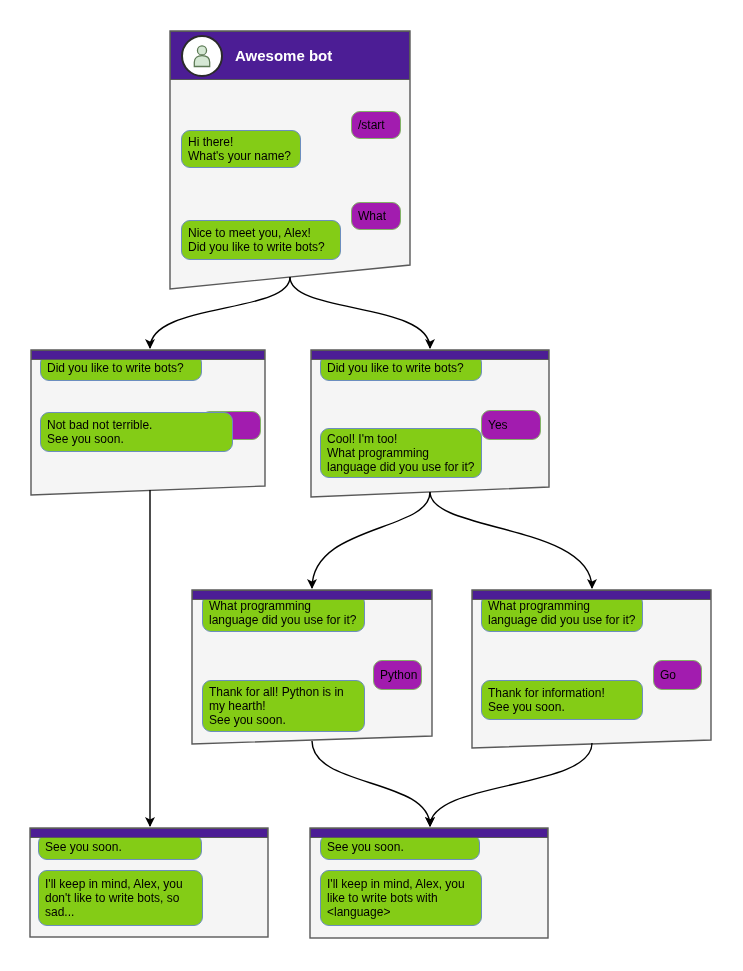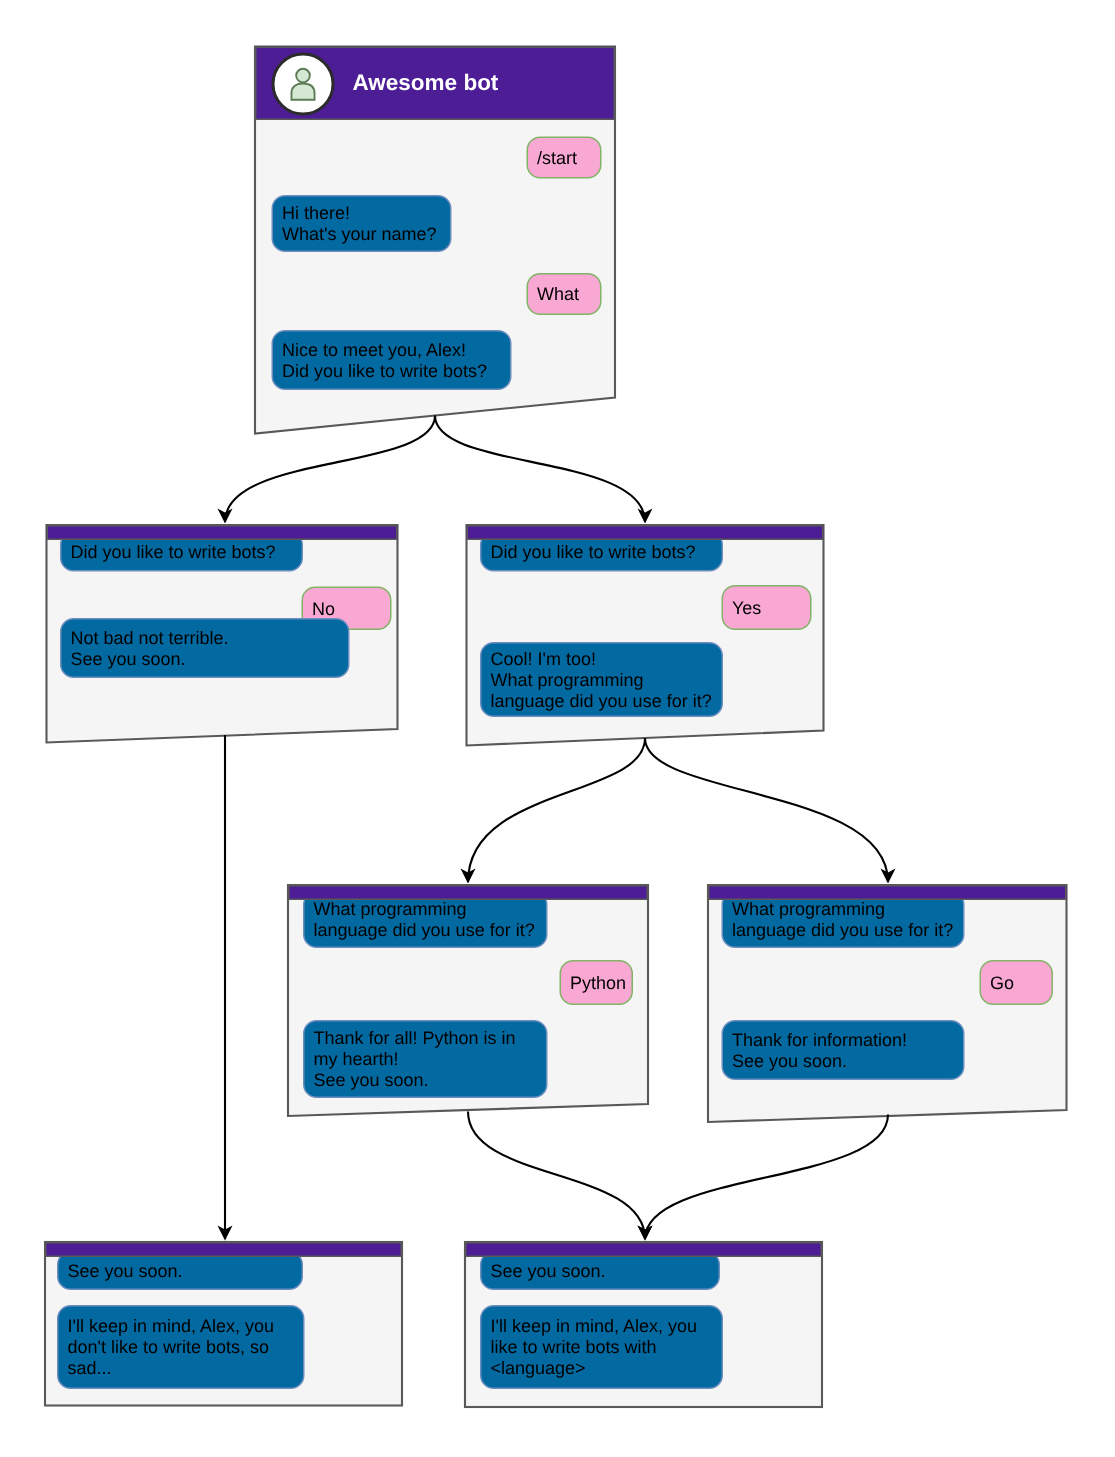--- a/index.html
+++ b/index.html
@@ -23,22 +23,22 @@
     position:absolute;left:10px;top:3px;width:42px;height:42px;box-sizing:border-box;
     background:#ffffff;border:2px solid #2b2b2b;border-radius:50%;
     display:flex;align-items:center;justify-content:center;
   }
   .bb{
     position:absolute;box-sizing:border-box;z-index:1;
     border-radius:9px;display:flex;align-items:center;
     font-size:12px;line-height:14px;color:#000;white-space:pre;
     padding:4px 6px;
   }
-  .bot{background:#0369a1;border:1px solid #6c8ebf;}
-  .user{background:#f9a8d4;border:1px solid #82b366;}
+  .bot{background:#84cc16;border:1px solid #6c8ebf;}
+  .user{background:#a21caf;border:1px solid #82b366;margin-top:20px;}
 </style>
 </head>
 <body>
 
 <svg id="canvas" viewBox="0 0 743 971" xmlns="http://www.w3.org/2000/svg">
   <defs>
     <marker id="arr" markerUnits="userSpaceOnUse" markerWidth="12" markerHeight="12" refX="10" refY="6" orient="auto">
       <path d="M1,1 L11,6 L1,11 L3.6,6 Z" fill="#000000"></path>
     </marker>
   </defs>

